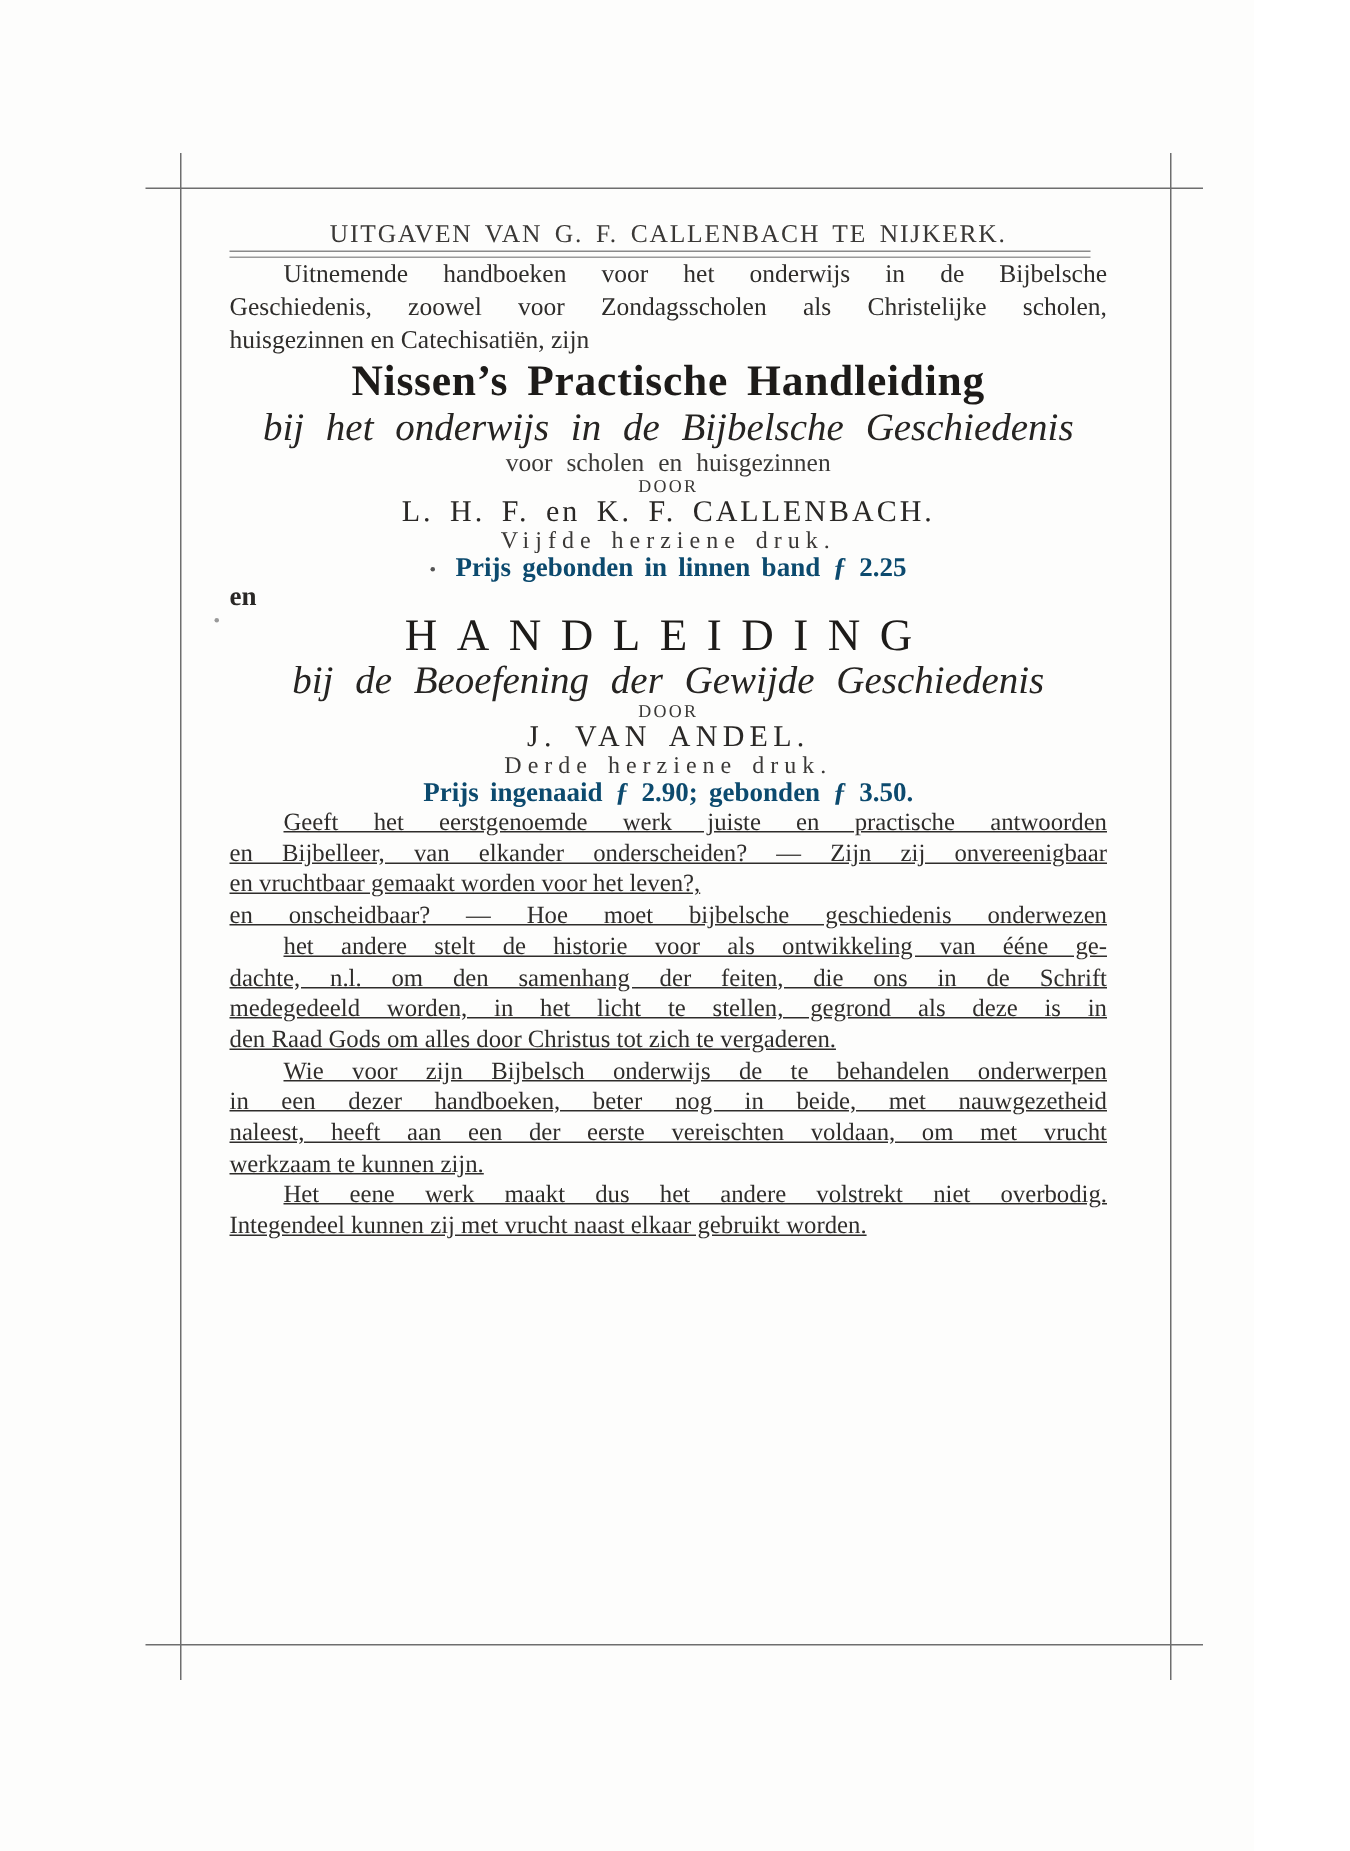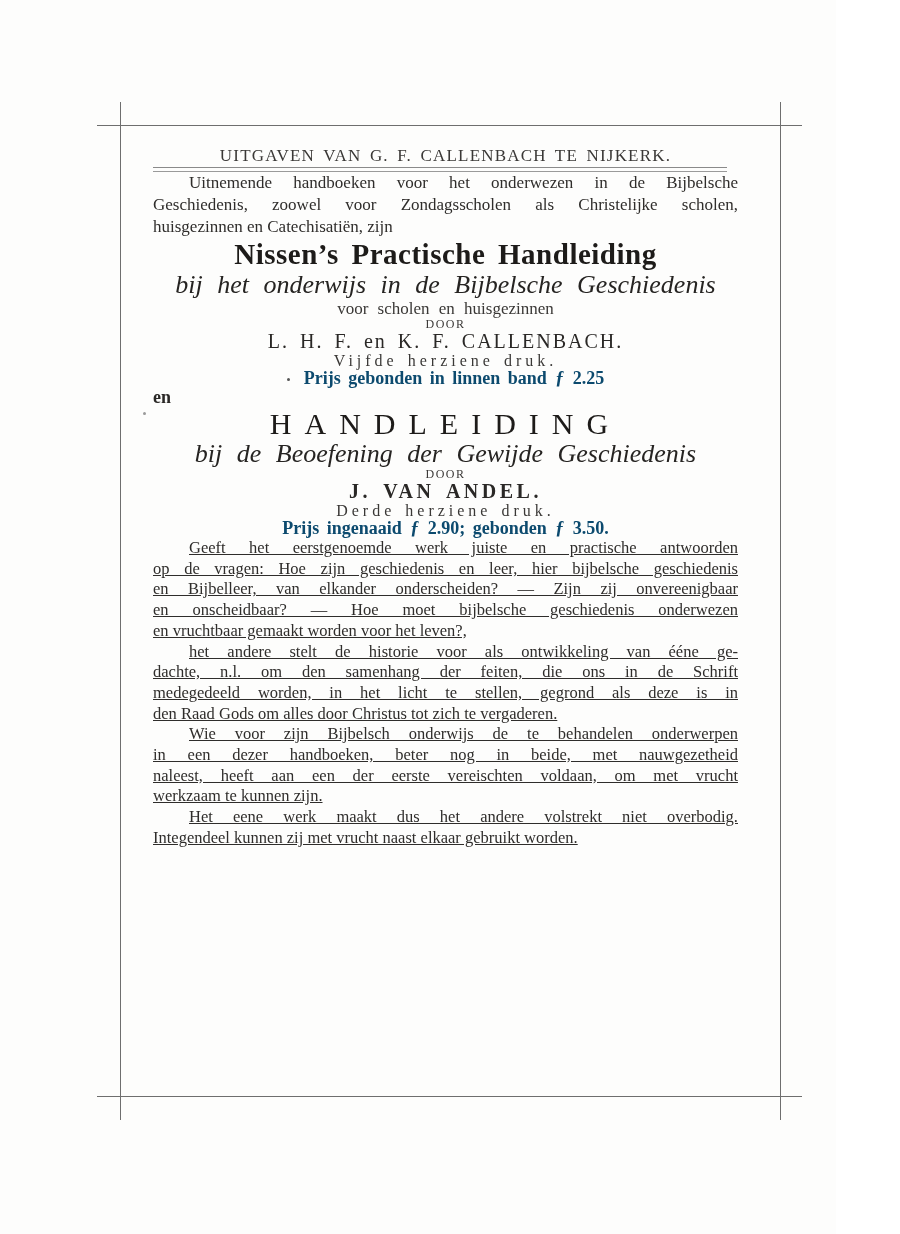--- a/index.html
+++ b/index.html
@@ -134,21 +134,21 @@
     color: #2a2826;
   }
   .title-2 {
     margin-top: 17px;
     font-size: 30px;
     line-height: 33px;
     letter-spacing: 13px;
     color: #1d1b19;
   }
   .door-2 { margin-top: 15px; }
-  .authors-2 { margin-top: 10px; letter-spacing: 3.5px; font-weight: bold; }
+  .authors-2 { margin-top: 10px; letter-spacing: 3.5px; }
   .edition-2 { margin-top: 10px; }
   .price-2 { margin-top: 10px; }
 
   .body-block { margin-top: 22px; }
   .body-block .para { font-size: 16.5px; }
   .body-block .para .line { line-height: 20.7px; text-decoration: underline; }
 
   
   .speck { position: absolute; background: #9a9a9a; border-radius: 50%; }
   .speck.s1 { left: 143px; top: 412px; width: 3px; height: 3px; }
@@ -170,21 +170,21 @@
   <div class="speck s2"></div>
   <div class="speck s3"></div>
   <div class="speck s4"></div>
 
   <div class="content">
 
     <div class="pub-header">UITGAVEN VAN G. F. CALLENBACH TE NIJKERK.</div>
     <div class="double-rule"></div>
 
     <p class="para intro">
-      <span class="line indent">Uitnemende handboeken voor het onderwezen in de Bijbelsche</span>
+      <span class="line indent">Uitnemende handboeken voor het onderwijs in de Bijbelsche</span>
       <span class="line">Geschiedenis, zoowel voor Zondagsscholen als Christelijke scholen,</span>
       <span class="line last">huisgezinnen en Catechisatiën, zijn</span>
     </p>
 
     <div class="center title-1">Nissen’s Practische Handleiding</div>
     <div class="center subtitle">bij het onderwijs in de Bijbelsche Geschiedenis</div>
     <div class="center audience">voor scholen en huisgezinnen</div>
     <div class="center door">DOOR</div>
     <div class="center authors">L. H. F. en K. F. CALLENBACH.</div>
     <div class="center edition">Vijfde herziene druk.</div>
@@ -195,24 +195,23 @@
     <div class="center title-2">HANDLEIDING</div>
     <div class="center subtitle">bij de Beoefening der Gewijde Geschiedenis</div>
     <div class="center door door-2">DOOR</div>
     <div class="center authors authors-2">J. VAN ANDEL.</div>
     <div class="center edition edition-2">Derde herziene druk.</div>
     <div class="center price price-2"><span>Prijs ingenaaid</span> <span class="florin">ƒ</span> <span>2.90;</span> <span>gebonden</span> <span class="florin">ƒ</span> <span>3.50.</span></div>
 
     <div class="body-block">
       <p class="para">
         <span class="line indent">Geeft het eerstgenoemde werk juiste en practische antwoorden</span>
-        <span class="line">op de vragen: Hoe zijn geschiedenis en leer, hier bijbelsche geschiedenis</span>
         <span class="line">en Bijbelleer, van elkander onderscheiden? — Zijn zij onvereenigbaar</span>
+        <span class="line last">en vruchtbaar gemaakt worden voor het leven?,</span>
         <span class="line">en onscheidbaar? — Hoe moet bijbelsche geschiedenis onderwezen</span>
-        <span class="line last">en vruchtbaar gemaakt worden voor het leven?,</span>
       </p>
       <p class="para">
         <span class="line indent">het andere stelt de historie voor als ontwikkeling van ééne ge-</span>
         <span class="line">dachte, n.l. om den samenhang der feiten, die ons in de Schrift</span>
         <span class="line">medegedeeld worden, in het licht te stellen, gegrond als deze is in</span>
         <span class="line last">den Raad Gods om alles door Christus tot zich te vergaderen.</span>
       </p>
       <p class="para">
         <span class="line indent">Wie voor zijn Bijbelsch onderwijs de te behandelen onderwerpen</span>
         <span class="line">in een dezer handboeken, beter nog in beide, met nauwgezetheid</span>

